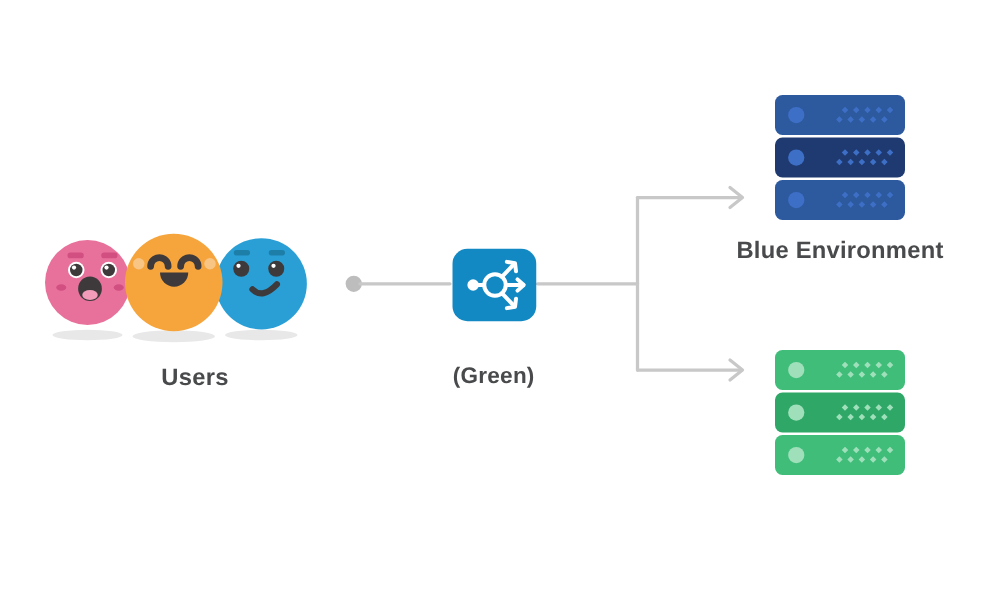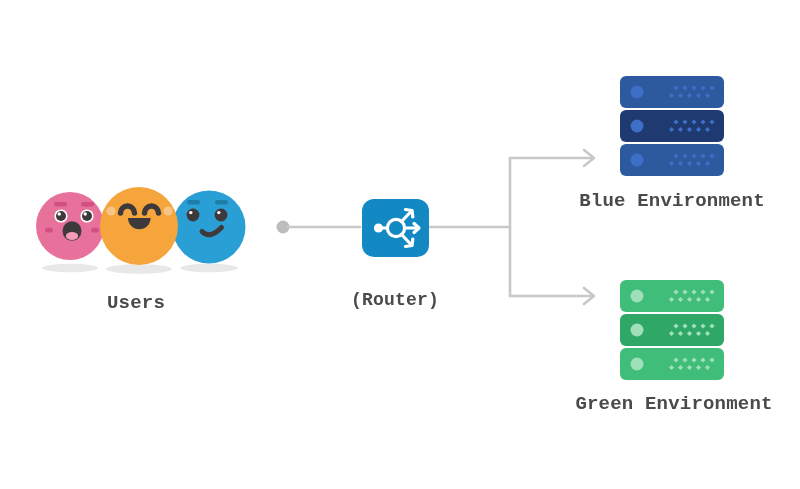--- a/index.html
+++ b/index.html
@@ -3,21 +3,21 @@
 <meta charset="utf-8">
 <style>
   html,body{margin:0;padding:0;background:#ffffff;}
   .canvas{
     position:relative;width:800px;height:489px;background:#ffffff;
     overflow:hidden;font-family:"Liberation Sans",sans-serif;
   }
   .canvas svg{position:absolute;left:0;top:0;}
   .label{
     position:absolute;font-weight:700;font-size:19px;line-height:1.3;
-    color:#494a4c;text-align:center;letter-spacing:.2px;font-family:Liberation Mono, monospace;
+    color:#494a4c;text-align:center;letter-spacing:.2px;
   }
   .label.lb{font-size:18px;line-height:25px;}
 </style>
 </head>
 <body>
 
 <div class="canvas">
   <svg width="800" height="489" viewBox="0 0 800 489">
     <defs>
       <g id="vents">
@@ -152,22 +152,21 @@
         <use href="#vents" transform="translate(676,326)" fill="#9fe0bb"></use>
       </g>
       <g>
         <rect x="620" y="348" width="104" height="32" rx="6" fill="#3fbd79"></rect>
         <circle cx="637" cy="364" r="6.5" fill="#9fe0bb"></circle>
         <use href="#vents" transform="translate(676,360)" fill="#9fe0bb"></use>
       </g>
     </g>
   </svg>
 
-  <div class="label" style="left:76px;top:291px;width:120px">Users</div>
+  <div class="label" style="left:96px;top:291px;width:120px">Users</div>
 
   <div class="label lb" style="left:315px;top:288px;width:160px">
-    <div>(Router)</div>
+    <div>(Green)</div>
   </div>
 
   <div class="label" style="left:572px;top:189px;width:200px">Blue Environment</div>
 
-  <div class="label" style="left:572px;top:392px;width:204px">Green Environment</div>
 </div>
 
 </body></html>

